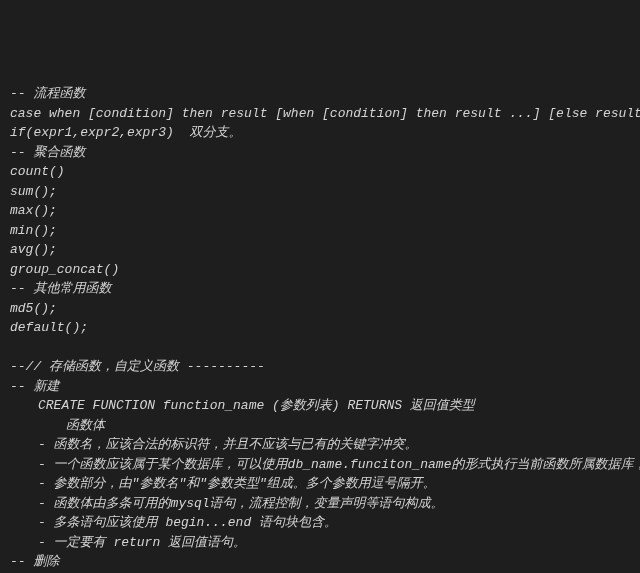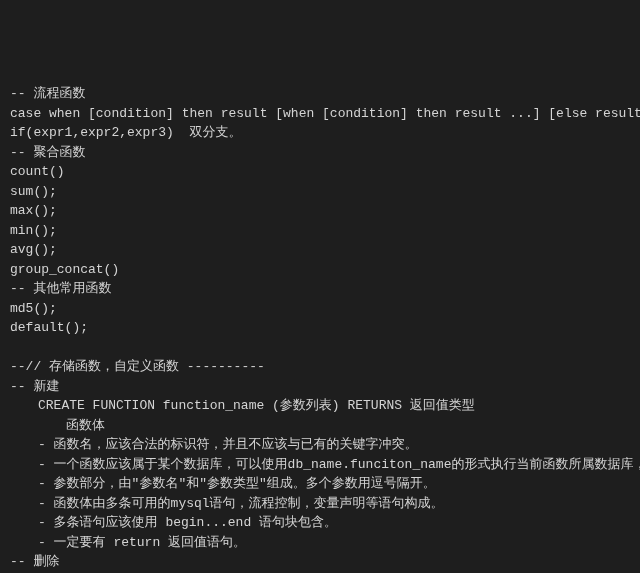--- a/index.html
+++ b/index.html
@@ -8,21 +8,21 @@
     background: #1e1e1e;
     color: #d4d4d4;
     font-family: Consolas, "Courier New", monospace;
     font-size: 13px;
     line-height: 1.5;
     white-space: pre;
     overflow: hidden;
     width: 640px;
     box-sizing: border-box;
   }
-  .line { display: block; }
+  .line { display: block; font-style: italic; }
   .indent1 { padding-left: 28px; }
   .indent2 { padding-left: 56px; }
 </style>
 </head>
 <body>
 
 
 
 <div id="code-container"><span class="line ">-- 流程函数</span><span class="line ">case when [condition] then result [when [condition] then result ...] [else result] end   多</span><span class="line ">if(expr1,expr2,expr3)  双分支。</span><span class="line ">-- 聚合函数</span><span class="line ">count()</span><span class="line ">sum();</span><span class="line ">max();</span><span class="line ">min();</span><span class="line ">avg();</span><span class="line ">group_concat()</span><span class="line ">-- 其他常用函数</span><span class="line ">md5();</span><span class="line ">default();</span><span class="line ">&nbsp;</span><span class="line ">--// 存储函数，自定义函数 ----------</span><span class="line ">-- 新建</span><span class="line indent1">CREATE FUNCTION function_name (参数列表) RETURNS 返回值类型</span><span class="line indent2">函数体</span><span class="line indent1">- 函数名，应该合法的标识符，并且不应该与已有的关键字冲突。</span><span class="line indent1">- 一个函数应该属于某个数据库，可以使用db_name.funciton_name的形式执行当前函数所属数据库，否则</span><span class="line indent1">- 参数部分，由"参数名"和"参数类型"组成。多个参数用逗号隔开。</span><span class="line indent1">- 函数体由多条可用的mysql语句，流程控制，变量声明等语句构成。</span><span class="line indent1">- 多条语句应该使用 begin...end 语句块包含。</span><span class="line indent1">- 一定要有 return 返回值语句。</span><span class="line ">-- 删除</span><span class="line indent1">DROP FUNCTION [IF EXISTS] function_name;</span></div>
 

